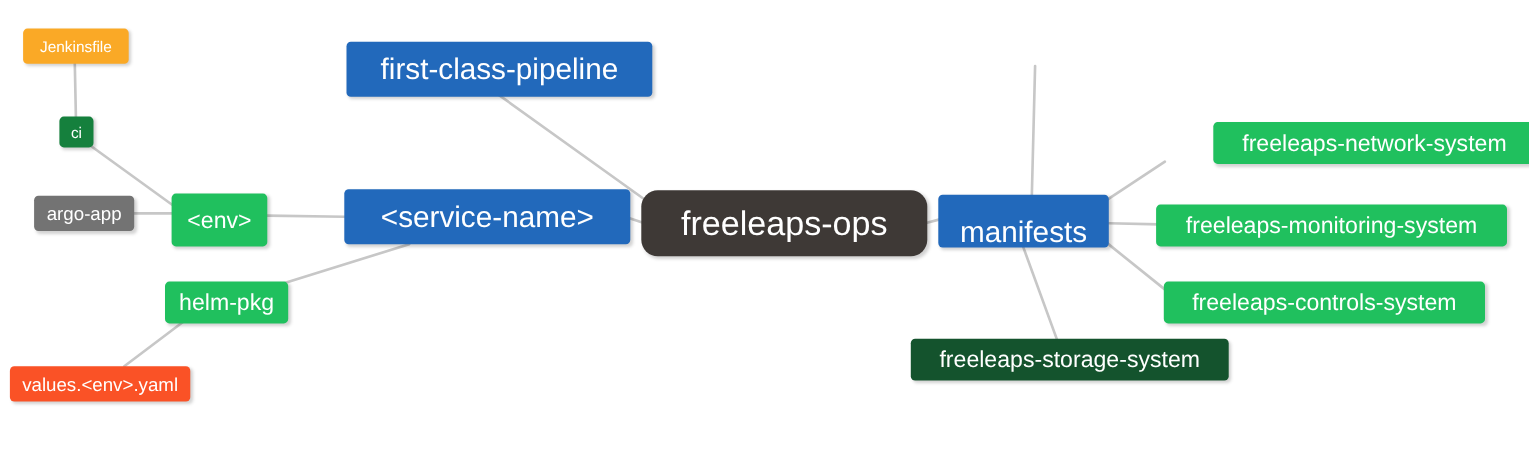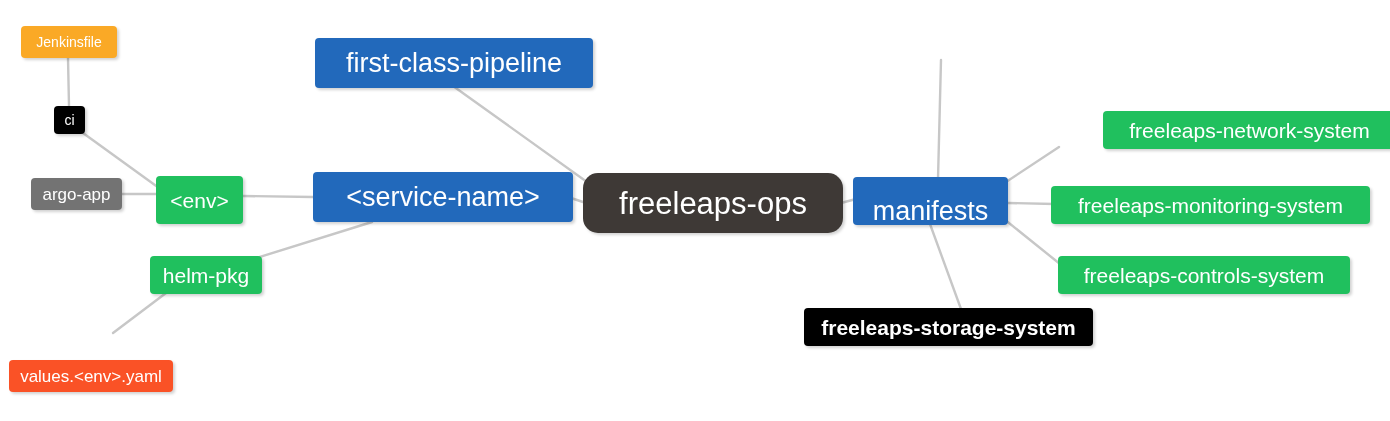--- a/index.html
+++ b/index.html
@@ -114,46 +114,46 @@
   </div>
 
   <div class="node lvl-2" style="left:156px; top:176px; width:87px; height:48px; background:#20c05e;text-align:right;">
     <span>&lt;env&gt;</span>
   </div>
 
   <div class="node lvl-2" style="left:150px; top:256px; width:112px; height:38px; background:#20c05e;">
     <span>helm-pkg</span>
   </div>
 
-  <div class="node lvl-4" style="left:54px; top:106px; width:31px; height:28px; background:#000000;">
+  <div class="node lvl-4" style="left:54px; top:106px; width:31px; height:28px; background:#15803d;">
     <span>ci</span>
   </div>
 
   <div class="node lvl-3" style="left:31px; top:178px; width:91px; height:32px; background:#737373;">
     <span>argo-app</span>
   </div>
 
-  <div class="node lvl-3" style="left:9px; top:333px; width:164px; height:32px; background:#fa5226;margin-top:27px;">
+  <div class="node lvl-3" style="left:9px; top:333px; width:164px; height:32px; background:#fa5226;">
     <span>values.&lt;env&gt;.yaml</span>
   </div>
 
   <div class="node lvl-4" style="left:21px; top:26px; width:96px; height:32px; background:#faa926;">
     <span>Jenkinsfile</span>
   </div>
 
 
   <div class="node lvl-2" style="left:1055px; top:111px; width:293px; height:38px; background:#20c05e;margin-left:48px;">
     <span>freeleaps-network-system</span>
   </div>
 
   <div class="node lvl-2" style="left:1051px; top:186px; width:319px; height:38px; background:#20c05e;">
     <span>freeleaps-monitoring-system</span>
   </div>
 
   <div class="node lvl-2" style="left:1058px; top:256px; width:292px; height:38px; background:#20c05e;">
     <span>freeleaps-controls-system</span>
   </div>
 
-  <div class="node lvl-2" style="left:804px; top:308px; width:289px; height:38px; background:#000000;font-weight:bold;">
+  <div class="node lvl-2" style="left:828px; top:308px; width:289px; height:38px; background:#14532d;">
     <span>freeleaps-storage-system</span>
   </div>
 
 </div>
 
 </body></html>

